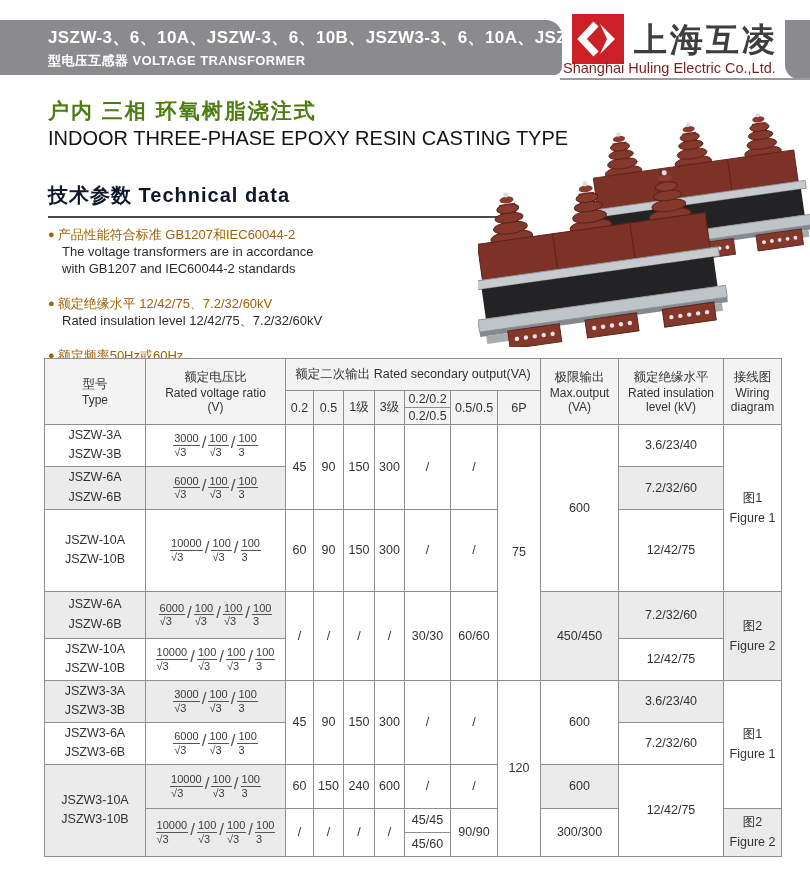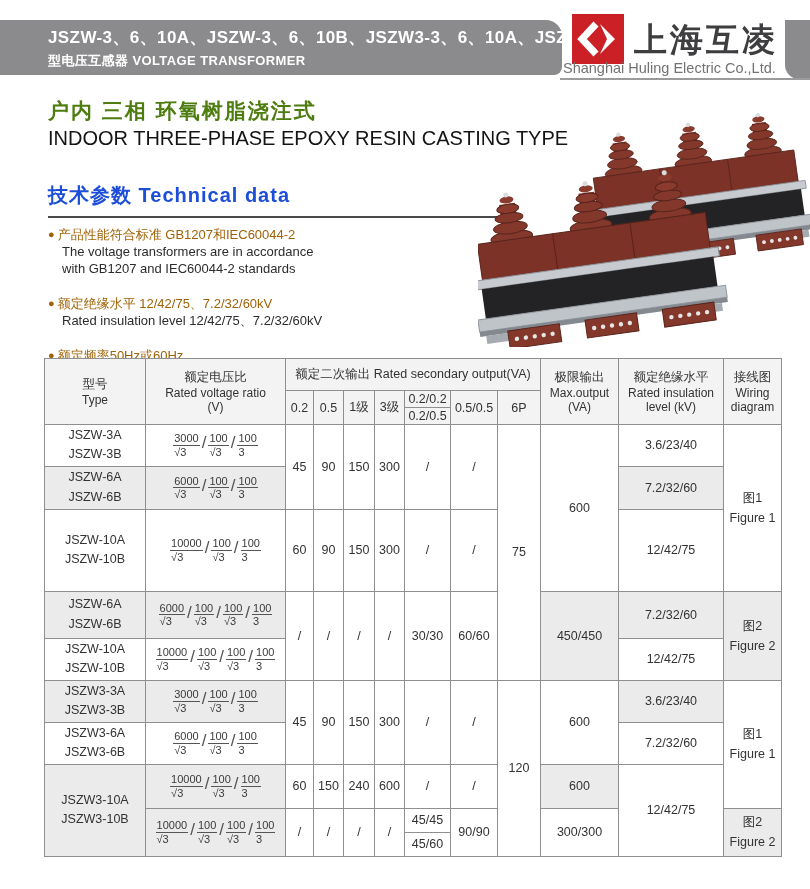--- a/index.html
+++ b/index.html
@@ -10,29 +10,29 @@
   .banner { position:absolute; left:0; top:20px; width:562px; height:55px;
             background:#8b8b8d; border-radius:0 16px 8px 0; color:#fff; padding:6px 0 0 48px; }
   .banner-title { font-size:17px; font-weight:700; letter-spacing:.4px; white-space:nowrap; }
   .banner-subtitle { font-size:13px; font-weight:700; margin-top:3px; letter-spacing:.4px; }
   .banner-tab { position:absolute; right:0; top:20px; width:25px; height:59px;
                 background:#8b8b8d; border-radius:0 0 0 14px; }
   .logo-underline { position:absolute; left:560px; top:78px; width:250px; height:2px; background:#9b9b9d; }
   .logo-box { position:absolute; left:572px; top:14px; width:52px; height:50px; background:#cb2026; }
   .brand-cn { position:absolute; left:634px; top:18px; width:160px; font-size:33px; font-weight:700;
               color:#3e3e40; letter-spacing:3px; white-space:nowrap; }
-  .company { position:absolute; left:563px; top:60px; width:245px; font-size:14.5px; color:#737373;
+  .company { position:absolute; left:563px; top:60px; width:245px; font-size:14.5px; color:#7f1d1d;
              white-space:nowrap; }
 
   
   .intro-cn { position:absolute; left:48px; top:97px; font-size:21px; font-weight:700; color:#4d7c0f; letter-spacing:2px; }
   .intro-en { position:absolute; left:48px; top:127px; font-size:20px; font-weight:500; color:#141414; }
 
   .section-heading { position:absolute; left:48px; top:182px; width:462px; font-size:20px; font-weight:700;
-                     color:#1d4ed8; letter-spacing:1px; border-bottom:2px solid #4a4a4a; padding-bottom:7px; }
+                     color:#0f172a; letter-spacing:1px; border-bottom:2px solid #4a4a4a; padding-bottom:7px; }
 
   .bullets { position:absolute; left:48px; top:226px; width:420px; }
   .bullet { margin-bottom:17px; }
   .bullet .cn { font-size:13px; color:#a16207; }
   .bullet .dot { font-size:11px; margin-right:3px; vertical-align:1px; }
   .bullet .en { font-size:13px; color:#2c2c2c; margin-left:14px; line-height:1.3; }
 
   
   .photo { position:absolute; left:478px; top:112px; width:332px; height:235px; }
 

